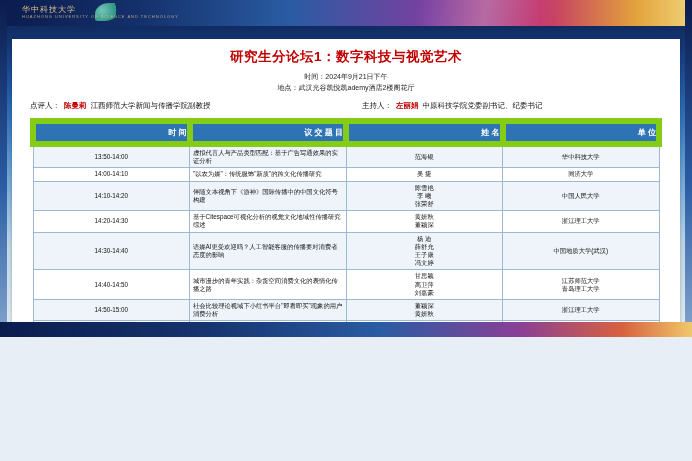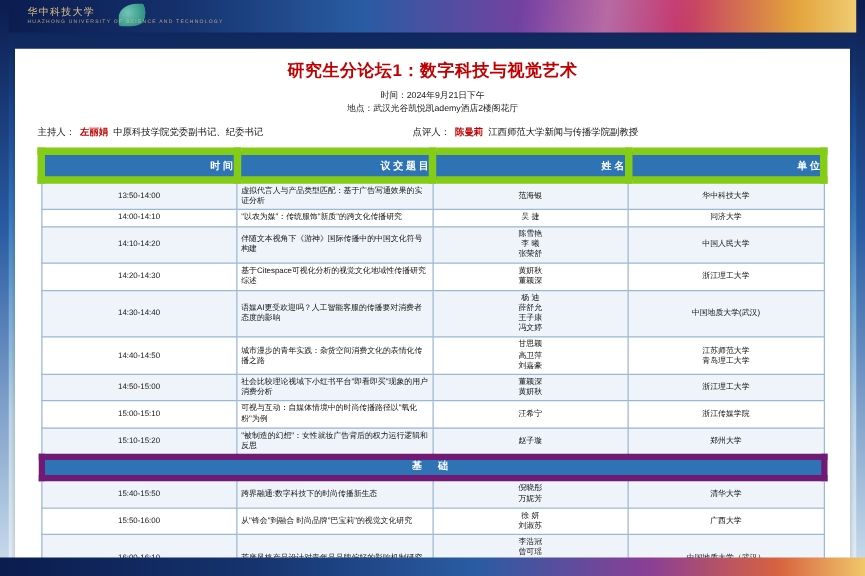--- a/index.html
+++ b/index.html
@@ -4,21 +4,21 @@
 <style>
   html,body{margin:0;padding:0;}
   body{
     width:692px;height:461px;
     background:#e8eef5;
     font-family:"Liberation Sans","DejaVu Sans",sans-serif;
     overflow:hidden;
   }
   .slide{
     position:relative;
-    width:692px;height:461px;
+    width:692px;height:337px;
     background:linear-gradient(180deg,#0c1b4a 0%,#123069 10%,#1d4d96 22%,#2f6fb8 34%,#6fa6d4 52%,#bcd6e8 72%,#e6eef4 100%);
     overflow:hidden;
   }
   
   .topband{
     position:absolute;top:0;left:0;right:0;height:26px;
     background:linear-gradient(90deg,#0b1c4e 0%,#14306b 20%,#2a5ca3 42%,#7a3fa0 62%,#c2326a 78%,#e3a33c 92%,#f0d27a 100%);
   }
   .topband:after{
     content:"";position:absolute;left:0;top:0;width:100%;height:100%;
@@ -113,29 +113,29 @@
   <div class="card">
 
     <div class="title">研究生分论坛1：数字科技与视觉艺术</div>
 
     <div class="meta">
       <div>时间：2024年9月21日下午</div>
       <div>地点：武汉光谷凯悦凯ademy酒店2楼阁花厅</div>
     </div>
 
     <div class="chair">
+      <div class="col chair-right">
+        <span class="lbl">点评人：</span>
+        <span class="nm">陈曼莉</span>
+        <span class="org">江西师范大学新闻与传播学院副教授</span>
+      </div>
       <div class="col chair-left">
         <span class="lbl">主持人：</span>
         <span class="nm">左丽娟</span>
         <span class="org">中原科技学院党委副书记、纪委书记</span>
-      </div>
-      <div class="col chair-right">
-        <span class="lbl">点评人：</span>
-        <span class="nm">陈曼莉</span>
-        <span class="org">江西师范大学新闻与传播学院副教授</span>
       </div>
     </div>
 
     <table>
       <thead>
         <tr>
           <th>时 间</th>
           <th>议 交 题 目</th>
           <th>姓 名</th>
           <th>单 位</th>

